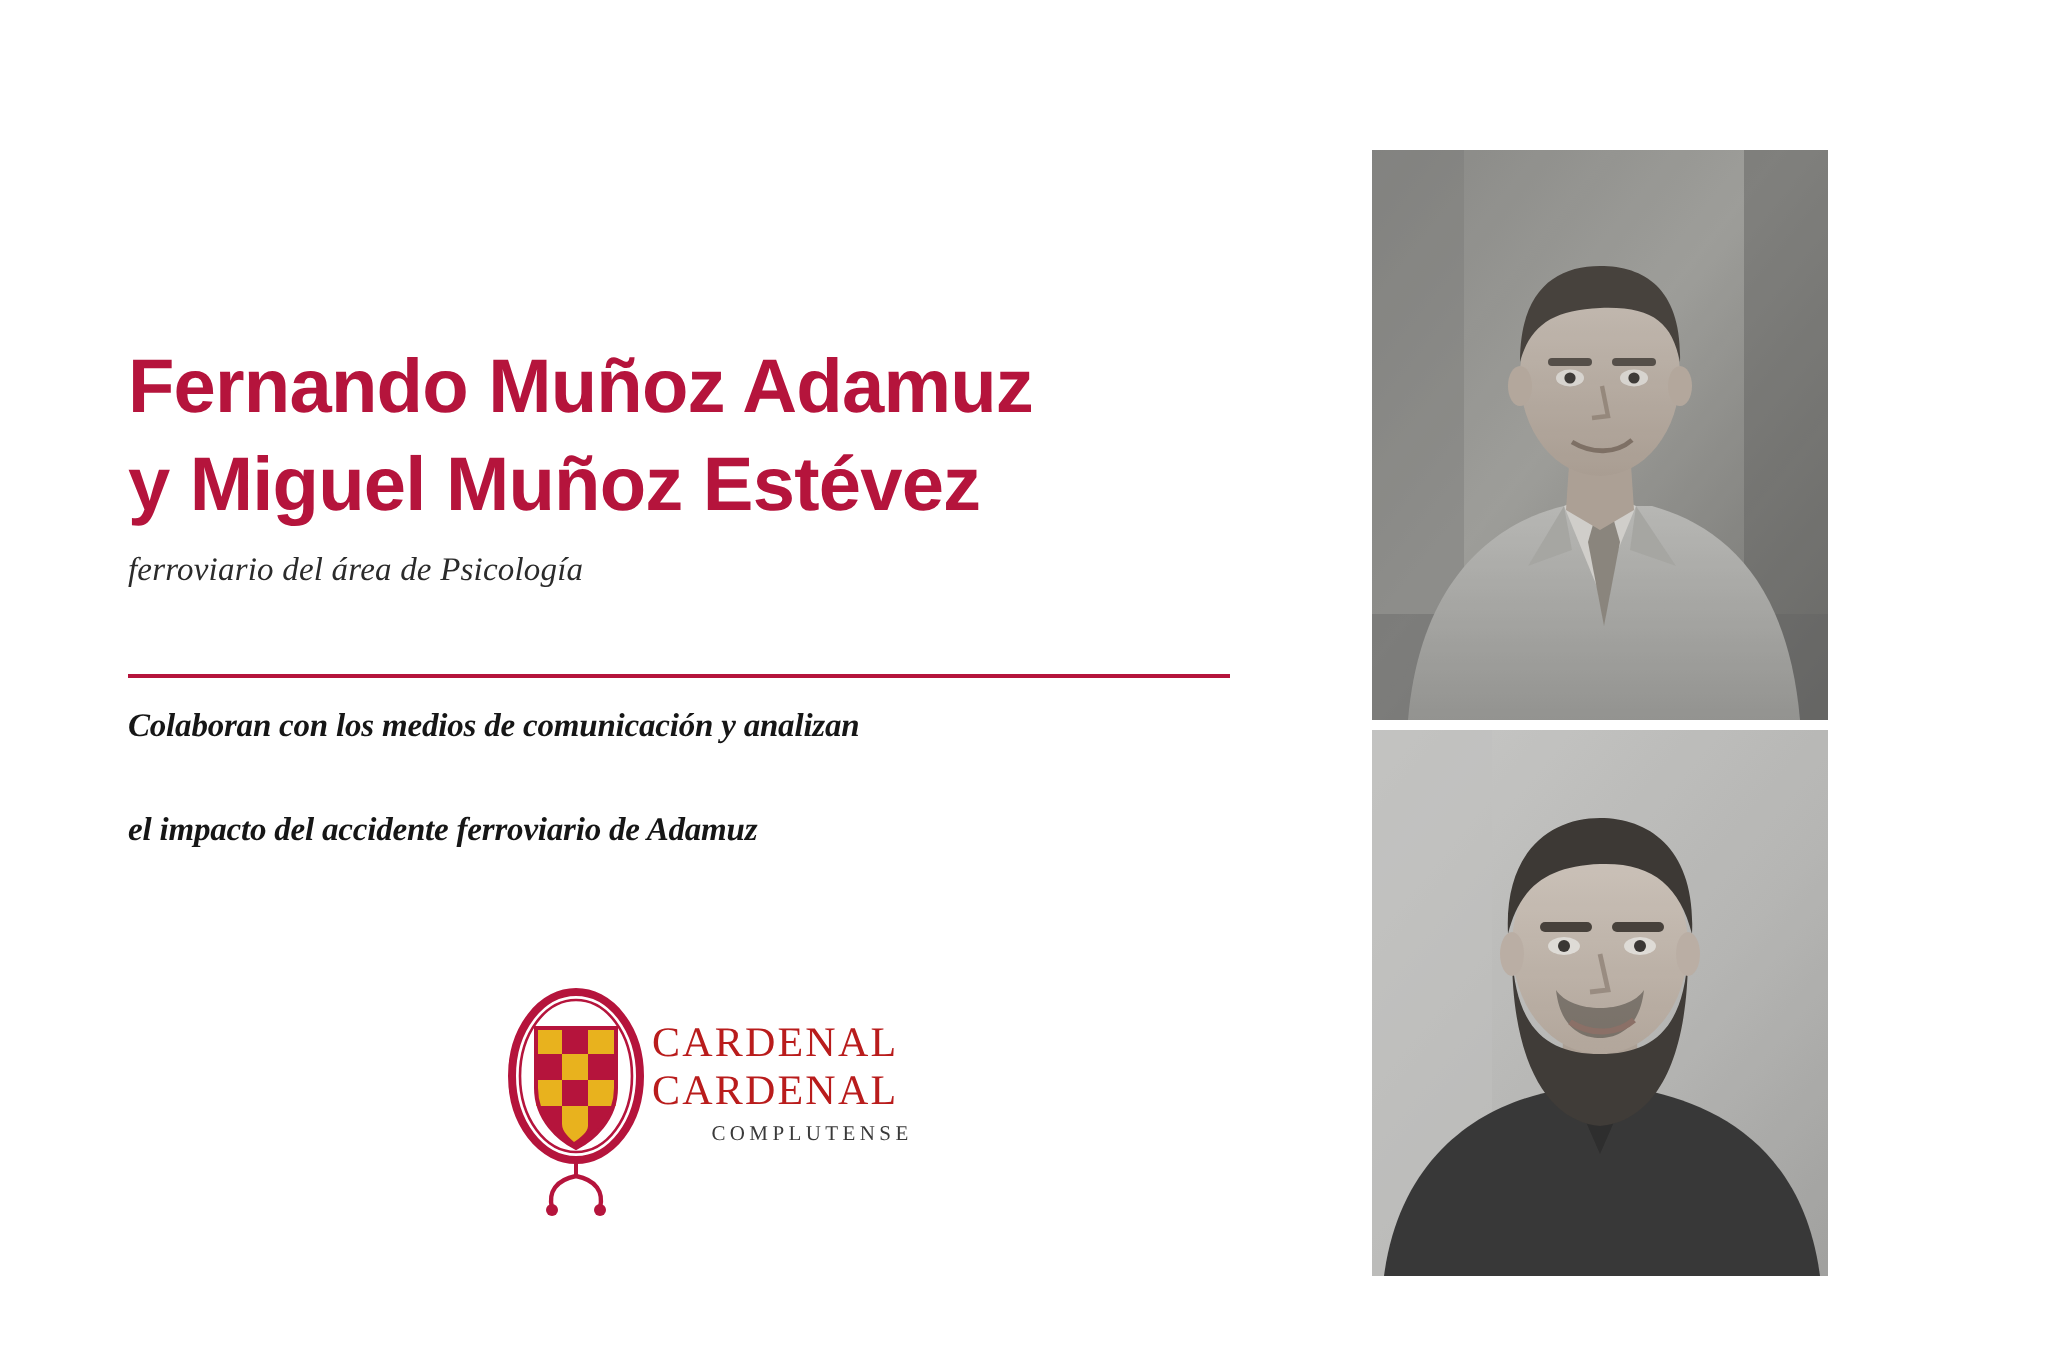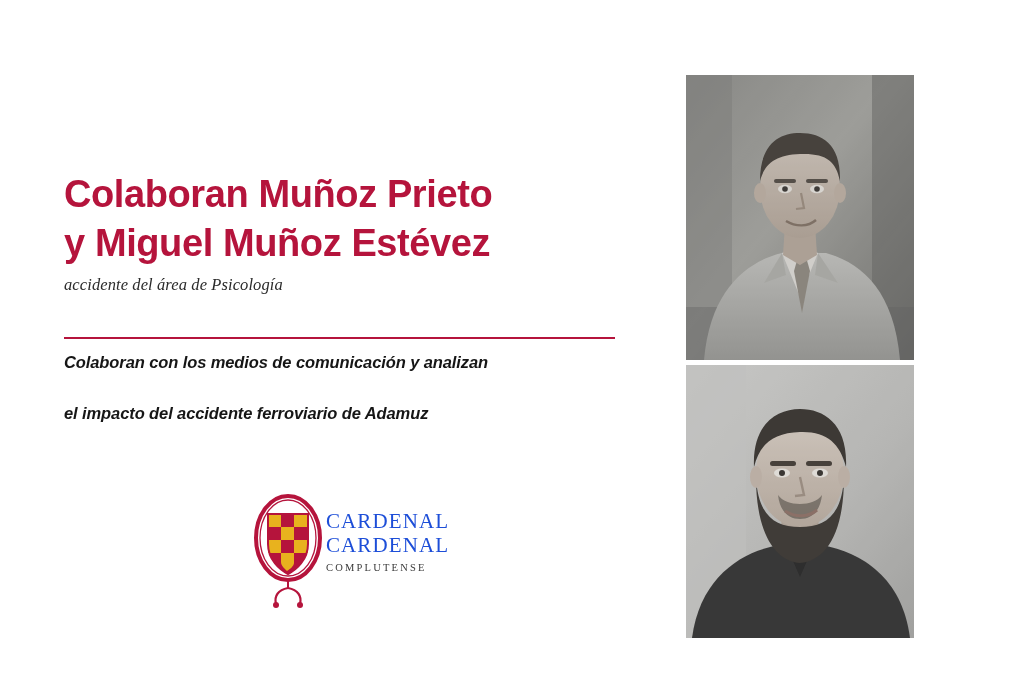--- a/index.html
+++ b/index.html
@@ -58,21 +58,21 @@
     background: #b5143c;
   }
 
   .body-lines {
     position: absolute;
     left: 64px;
     top: 353px;
     width: 580px;
   }
   .body-line {
-    font-family: Liberation Sans, sans-serif;
+    font-family: Liberation Serif, serif;
     font-weight: bold;
     font-style: italic;
     font-size: 16.5px;
     color: #161616;
     letter-spacing: -0.1px;
     margin: 0 0 32px 0;
     white-space: nowrap;
   }
 
   
@@ -93,31 +93,32 @@
   .logo-text {
     position: absolute;
     left: 74px;
     top: 18px;
     width: 160px;
   }
   .logo-name {
     font-family: "Liberation Serif", serif;
     font-size: 21px;
     letter-spacing: 1.1px;
-    color: #1d4ed8;
+    color: #b91c1c;
     line-height: 1.13;
     display: block;
   }
   .logo-sub {
     font-family: "Liberation Serif", serif;
     font-size: 10.5px;
     letter-spacing: 2.2px;
     color: #3a3a3a;
     display: block;
     margin-top: 5px;
+    text-align: center;
   }
 
   
   .photo {
     position: absolute;
     overflow: hidden;
     background: #9a9a9a;
   }
   .photo-top {
     left: 686px;
@@ -133,24 +134,24 @@
   }
   .photo svg { display: block; width: 100%; height: 100%; }
 </style>
 </head>
 <body>
 
 <div class="page">
 
   <div class="text-block">
     <h1 class="headline">
-      <span class="line">Colaboran Muñoz Prieto</span>
+      <span class="line">Fernando Muñoz Adamuz</span>
       <span class="line">y Miguel Muñoz Estévez</span>
     </h1>
-    <p class="subtitle">accidente del área de Psicología</p>
+    <p class="subtitle">ferroviario del área de Psicología</p>
   </div>
 
   <div class="divider"></div>
 
   <div class="body-lines">
     <p class="body-line">Colaboran con los medios de comunicación y analizan</p>
     <p class="body-line">el impacto del accidente ferroviario de Adamuz</p>
   </div>
 
   <div class="logo">

